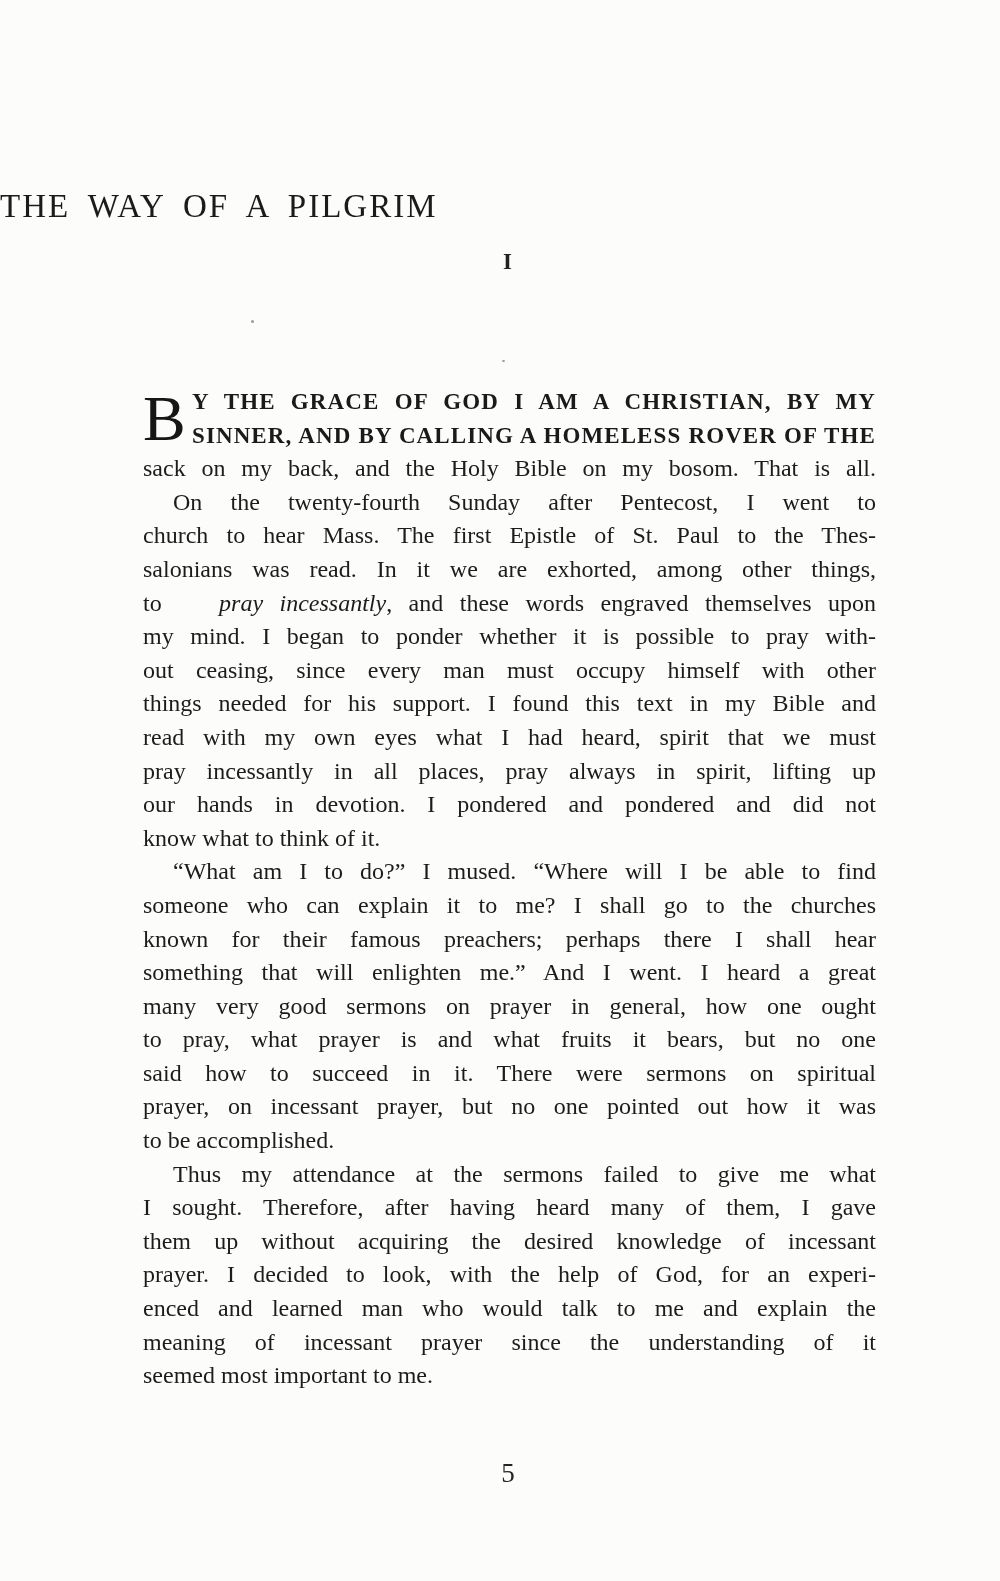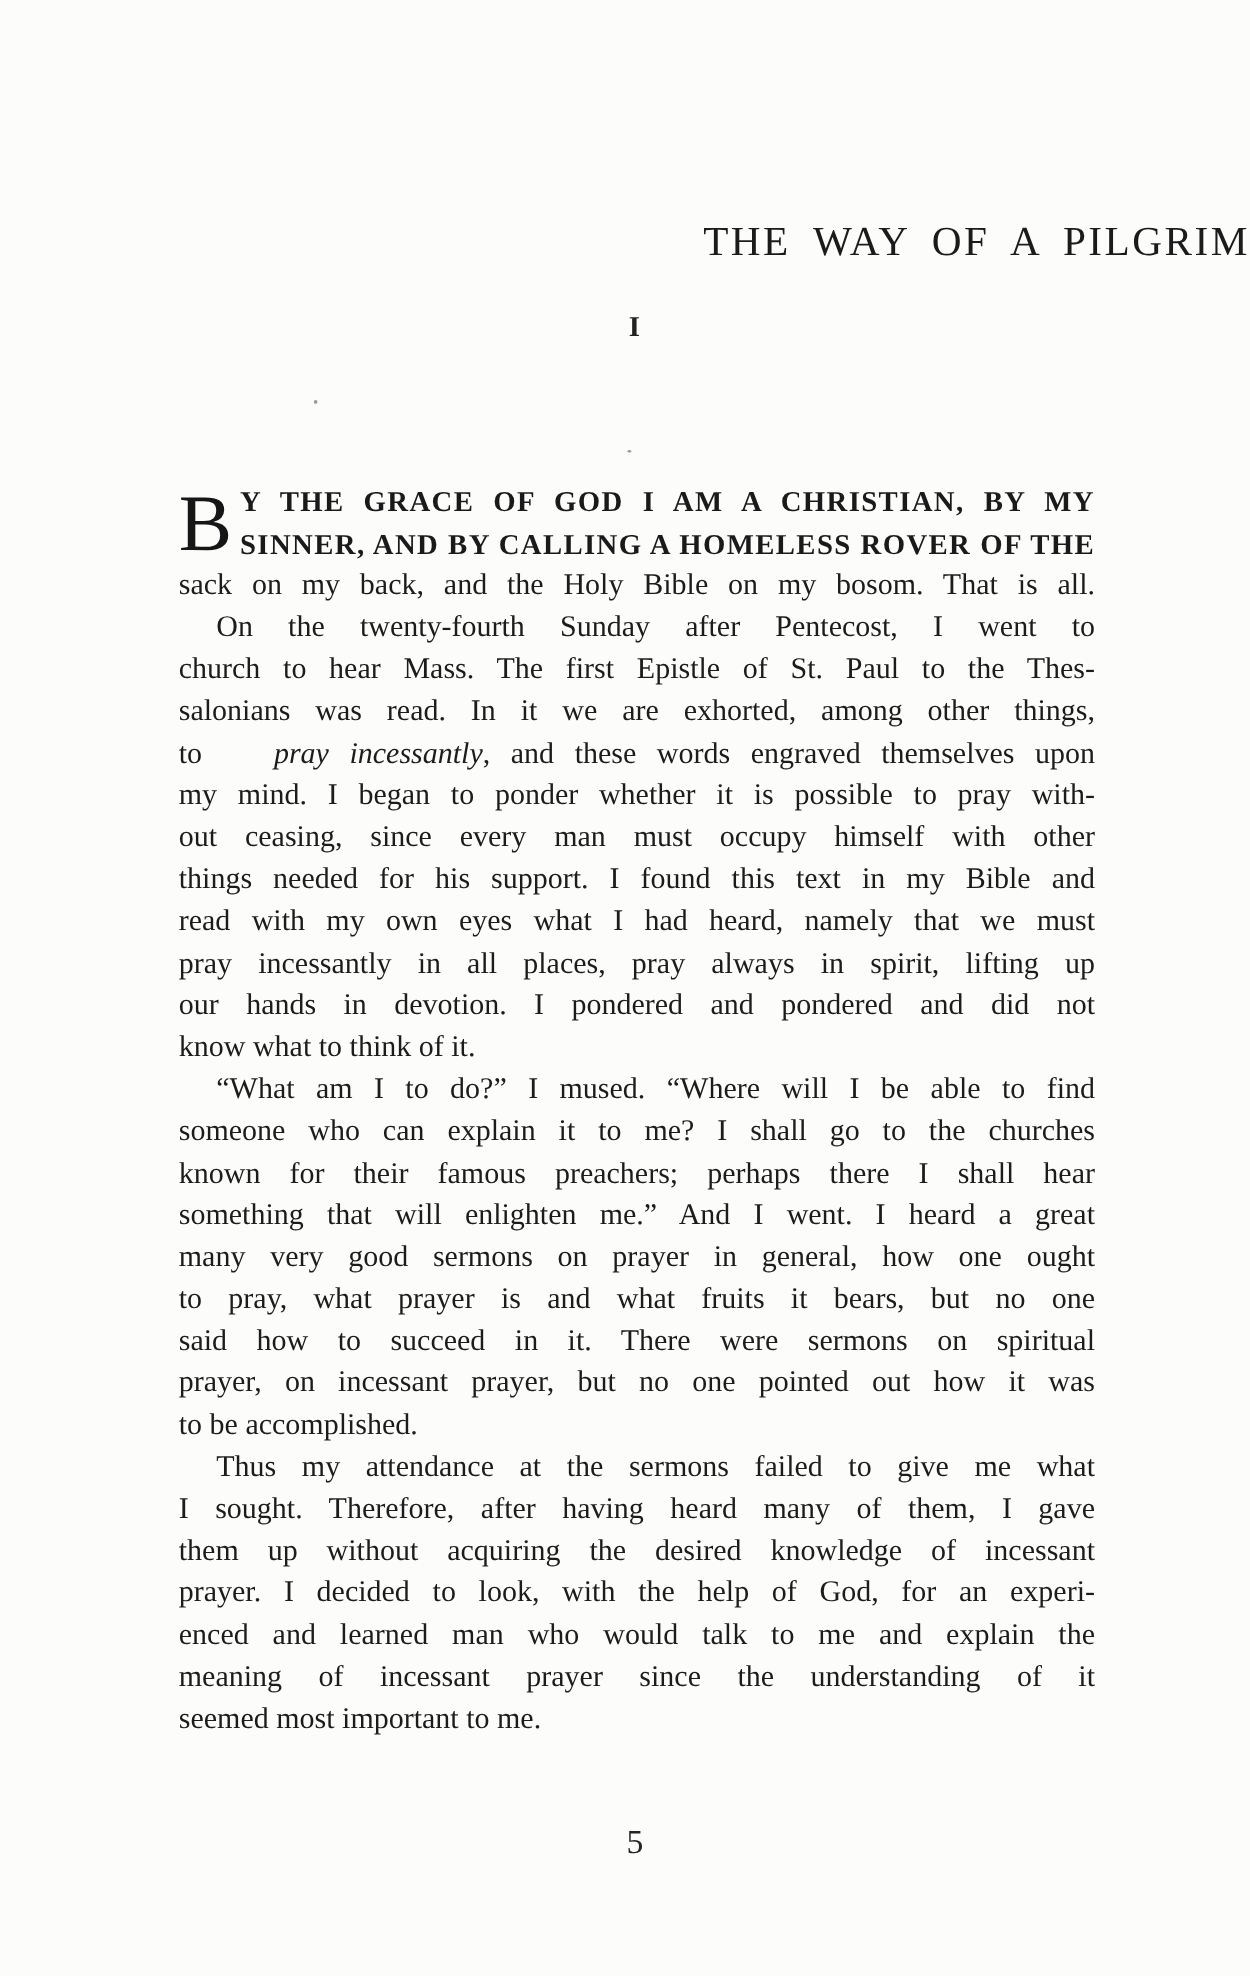--- a/index.html
+++ b/index.html
@@ -8,24 +8,24 @@
     position: relative;
     width: 1000px;
     height: 1581px;
     background: #fcfcfb;
     color: #1e1e1e;
     font-family: "Liberation Serif", "DejaVu Serif", serif;
     overflow: hidden;
   }
   .page-title {
     position: absolute;
-    top: 176px;
+    top: 188px;
     left: 0;
     width: 1000px;
-    text-align: right;
+    text-align: left;
     font-size: 33px;
     letter-spacing: 2px;
     word-spacing: 8px;
     color: #1b1b1b;
     white-space: nowrap;
   }
   .chapter-numeral {
     position: absolute;
     top: 249px;
     left: 0;
@@ -104,21 +104,21 @@
     <div class="line sc j">SINNER, AND BY CALLING A HOMELESS ROVER OF THE LOWEST</div>
     <div id="body-lines">
         <div class="line j"><span>sack on my back, and the Holy Bible on my bosom. That is all.</span></div>
         <div class="line j in"><span>On the twenty-fourth Sunday after Pentecost, I went to</span></div>
         <div class="line j"><span>church to hear Mass. The first Epistle of St. Paul to the Thes-</span></div>
         <div class="line j"><span>salonians was read. In it we are exhorted, among other things,</span></div>
         <div class="line j"><span>to </span><em>pray incessantly</em><span>, and these words engraved themselves upon</span></div>
         <div class="line j"><span>my mind. I began to ponder whether it is possible to pray with-</span></div>
         <div class="line j"><span>out ceasing, since every man must occupy himself with other</span></div>
         <div class="line j"><span>things needed for his support. I found this text in my Bible and</span></div>
-        <div class="line j"><span>read with my own eyes what I had heard, namely that we must</span></div>
+        <div class="line j"><span>read with my own eyes what I had heard, spirit that we must</span></div>
         <div class="line j"><span>pray incessantly in all places, pray always in spirit, lifting up</span></div>
         <div class="line j"><span>our hands in devotion. I pondered and pondered and did not</span></div>
         <div class="line"><span>know what to think of it.</span></div>
         <div class="line j in"><span>“What am I to do?” I mused. “Where will I be able to find</span></div>
         <div class="line j"><span>someone who can explain it to me? I shall go to the churches</span></div>
         <div class="line j"><span>known for their famous preachers; perhaps there I shall hear</span></div>
         <div class="line j"><span>something that will enlighten me.” And I went. I heard a great</span></div>
         <div class="line j"><span>many very good sermons on prayer in general, how one ought</span></div>
         <div class="line j"><span>to pray, what prayer is and what fruits it bears, but no one</span></div>
         <div class="line j"><span>said how to succeed in it. There were sermons on spiritual</span></div>

